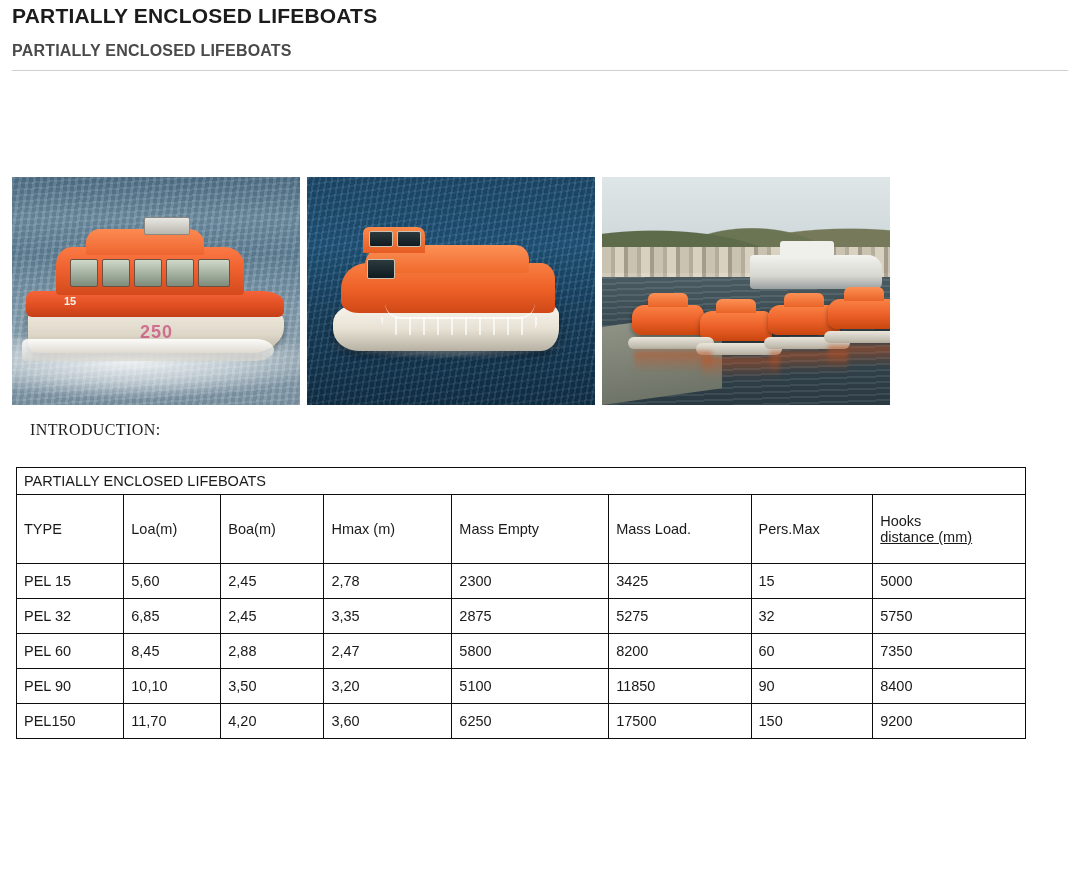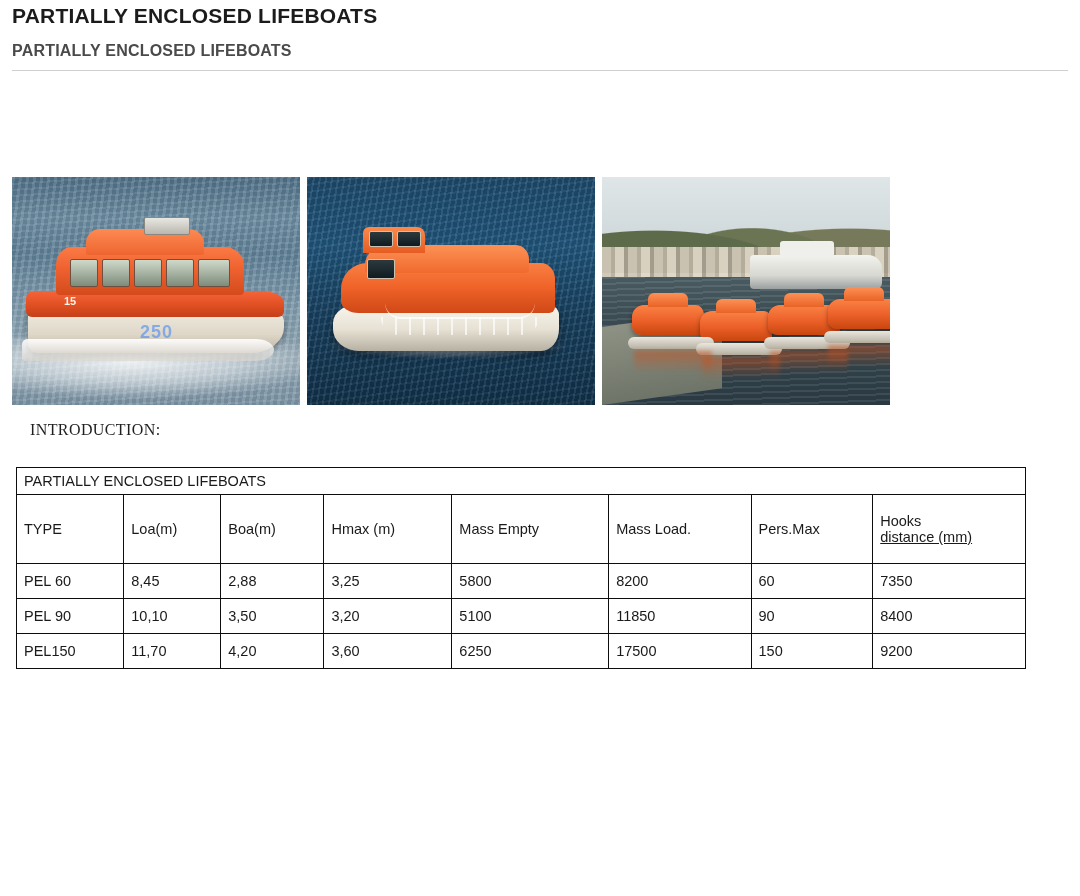--- a/index.html
+++ b/index.html
@@ -115,21 +115,21 @@
   }
   .num1 {
     position: absolute;
     left: 52px; bottom: 98px;
     color: #f7f2e8; font-size: 11px; font-weight: bold;
     font-family: "Liberation Sans", sans-serif;
   }
   .txt1 {
     position: absolute;
     left: 128px; bottom: 62px;
-    color: #3b82f6; font-size: 18px; font-weight: bold; opacity: .55;
+    color: #be185d; font-size: 18px; font-weight: bold; opacity: .55;
     letter-spacing: 1px;
   }
   
   .sea2 {
     position: absolute; inset: 0;
     background: linear-gradient(180deg, #1e4b6e 0%, #20567d 30%, #17405f 62%, #10314a 100%);
   }
   .sea2::after {
     content: "";
     position: absolute; inset: 0;
@@ -409,24 +409,44 @@
         <td>Mass Empty</td>
         <td>Mass Load.</td>
         <td>Pers.Max</td>
         <td>
           <span class="hooks-line1">Hooks</span>
           <span class="hooks-line2">distance (mm)</span>
         </td>
       </tr>
 
       <tr class="data">
+        <td>PEL 15</td>
+        <td>5,60</td>
+        <td>2,45</td>
+        <td>2,78</td>
+        <td>2300</td>
+        <td>3425</td>
+        <td>15</td>
+        <td>5000</td>
+      </tr>
+      <tr class="data">
+        <td>PEL 32</td>
+        <td>6,85</td>
+        <td>2,45</td>
+        <td>3,35</td>
+        <td>2875</td>
+        <td>5275</td>
+        <td>32</td>
+        <td>5750</td>
+      </tr>
+      <tr class="data">
         <td>PEL 60</td>
         <td>8,45</td>
         <td>2,88</td>
-        <td>3,25</td>
+        <td>2,47</td>
         <td>5800</td>
         <td>8200</td>
         <td>60</td>
         <td>7350</td>
       </tr>
       <tr class="data">
         <td>PEL 90</td>
         <td>10,10</td>
         <td>3,50</td>
         <td>3,20</td>

